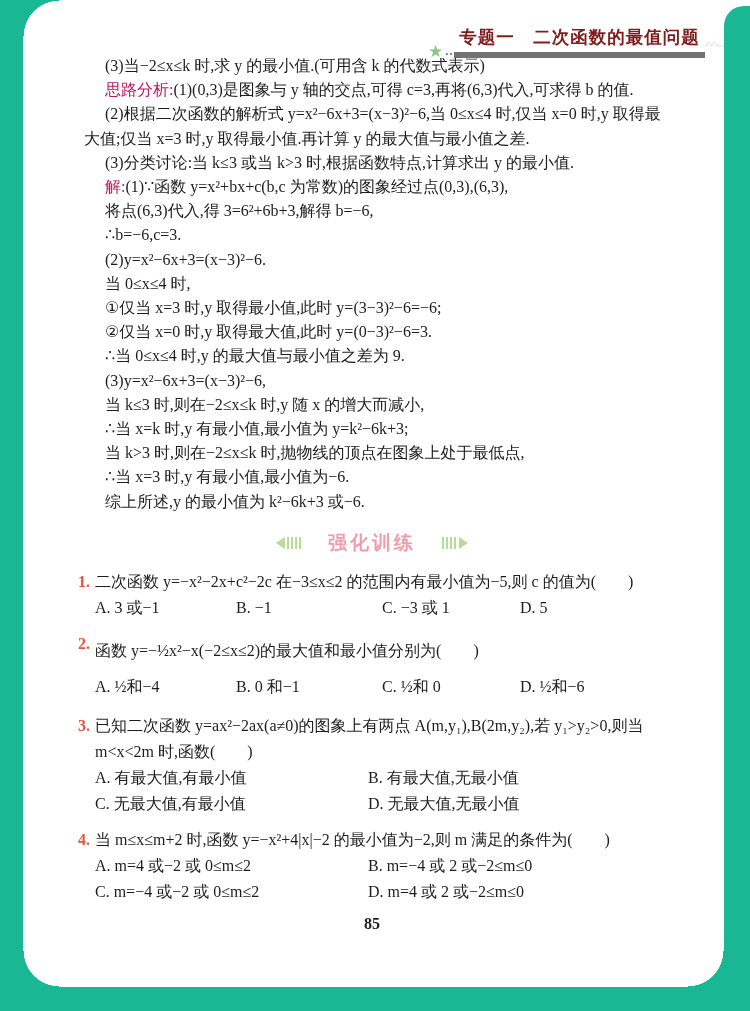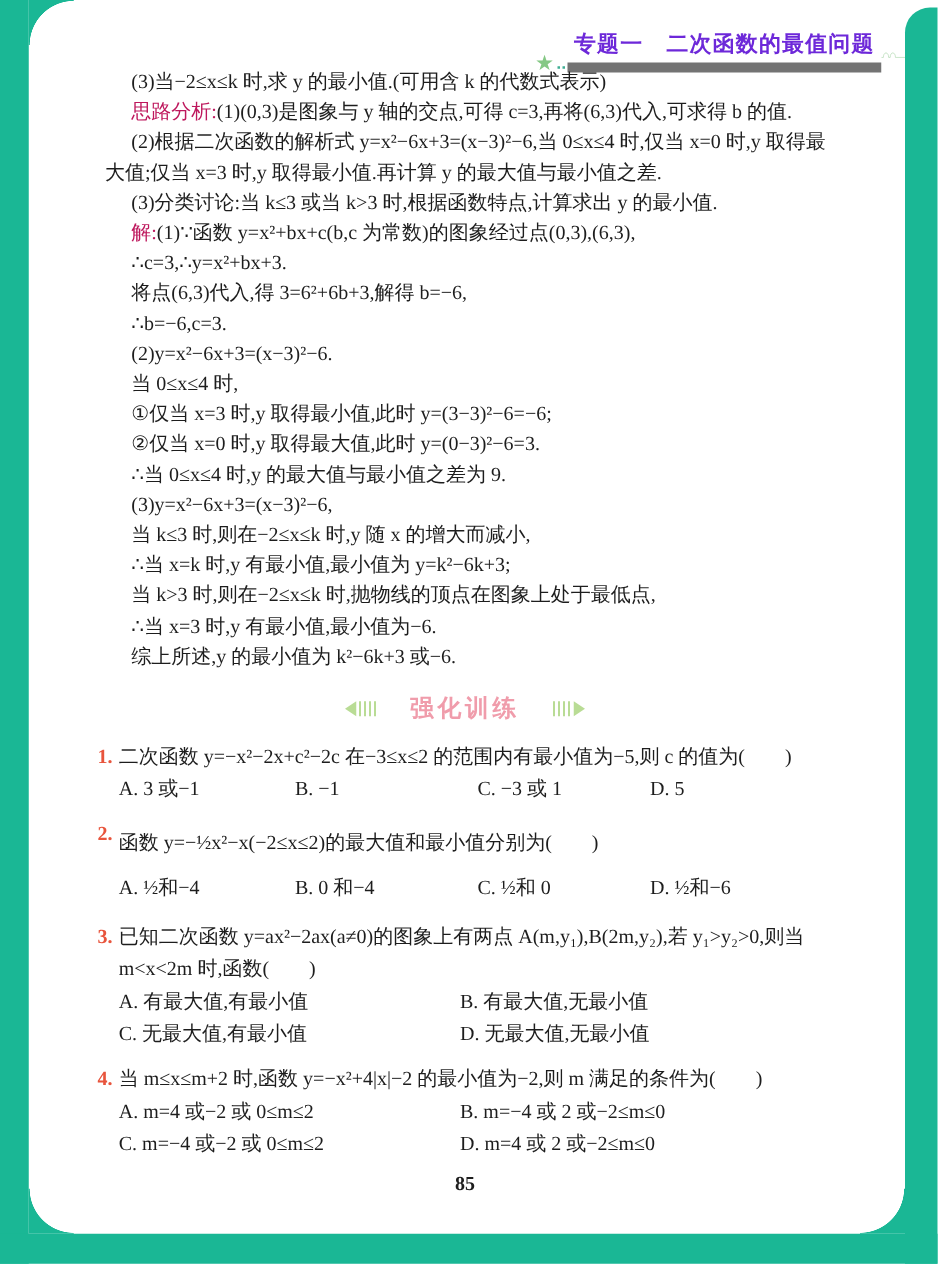--- a/index.html
+++ b/index.html
@@ -14,21 +14,21 @@
   .fillet{position:absolute;width:36px;height:36px;}
   .fillet-tl{left:23px;top:0;background:radial-gradient(circle at 36px 36px,#fff 35px,#1ab795 35.5px);}
   .fillet-bl{left:23px;top:951px;background:radial-gradient(circle at 36px 0px,#fff 35px,#1ab795 35.5px);}
   .fillet-br{left:688px;top:951px;background:radial-gradient(circle at 0px 0px,#fff 35px,#1ab795 35.5px);}
   
   .header{position:absolute;left:428px;right:26px;top:24px;height:34px;display:flex;align-items:flex-end;}
   .star{font-family:"DejaVu Sans",sans-serif;font-size:17px;color:#85c885;line-height:1;margin:0 1px -2px 0;}
   .dots{width:28px;border-bottom:2px dotted #3fae94;margin:0 2px 3px 2px;}
   .page-title{
     font-family:"Liberation Sans","DejaVu Sans",sans-serif;font-weight:bold;font-size:17.5px;
-    color:#6d28d9;padding:0 5px 3px 5px;border-bottom:8px solid #737373;letter-spacing:1px;white-space:nowrap;
+    color:#7f1d1d;padding:0 5px 3px 5px;border-bottom:6px solid #737373;letter-spacing:1px;white-space:nowrap;
   }
   .wave{display:block;}
   .trail{flex:1;border-bottom:2px solid #9ccf9b;}
   
   .content{position:absolute;left:78px;top:54px;width:588px;}
   .para{margin:0;padding-left:6px;font-size:16px;line-height:24.2px;text-indent:21px;}
   .hl{color:#be185d;}
   
   .section-header{margin:16px 0 13px 0;display:flex;align-items:center;justify-content:center;gap:26px;}
   .section-title{color:#f09cab;font-weight:bold;font-size:19px;letter-spacing:3px;
@@ -70,21 +70,20 @@
 </div>
 
 <div class="content">
 
   <div>
     <p class="para">(3)当−2≤x≤k 时,求 y 的最小值.(可用含 k 的代数式表示)</p>
     <p class="para"><span class="hl">思路分析:</span><span>(1)(0,3)是图象与 y 轴的交点,可得 c=3,再将(6,3)代入,可求得 b 的值.</span></p>
     <p class="para">(2)根据二次函数的解析式 y=x²−6x+3=(x−3)²−6,当 0≤x≤4 时,仅当 x=0 时,y 取得最大值;仅当 x=3 时,y 取得最小值.再计算 y 的最大值与最小值之差.</p>
     <p class="para">(3)分类讨论:当 k≤3 或当 k&gt;3 时,根据函数特点,计算求出 y 的最小值.</p>
     <p class="para"><span class="hl">解:</span><span>(1)∵函数 y=x²+bx+c(b,c 为常数)的图象经过点(0,3),(6,3),</span></p>
-    <p class="para">∴c=3,∴y=x²+bx+3.</p>
     <p class="para">将点(6,3)代入,得 3=6²+6b+3,解得 b=−6,</p>
     <p class="para">∴b=−6,c=3.</p>
     <p class="para">(2)y=x²−6x+3=(x−3)²−6.</p>
     <p class="para">当 0≤x≤4 时,</p>
     <p class="para">①仅当 x=3 时,y 取得最小值,此时 y=(3−3)²−6=−6;</p>
     <p class="para">②仅当 x=0 时,y 取得最大值,此时 y=(0−3)²−6=3.</p>
     <p class="para">∴当 0≤x≤4 时,y 的最大值与最小值之差为 9.</p>
     <p class="para">(3)y=x²−6x+3=(x−3)²−6,</p>
     <p class="para">当 k≤3 时,则在−2≤x≤k 时,y 随 x 的增大而减小,</p>
     <p class="para">∴当 x=k 时,y 有最小值,最小值为 y=k²−6k+3;</p>
@@ -114,21 +113,21 @@
       <span class="opt">C. −3 或 1</span>
       <span class="opt">D. 5</span>
     </div>
   </div>
 
   <div class="question tall">
     <span class="q-num">2.</span>
     <span class="q-text">函数 y=−½x²−x(−2≤x≤2)的最大值和最小值分别为(　　)</span>
     <div class="options row4">
       <span class="opt">A. ½和−4</span>
-      <span class="opt">B. 0 和−4</span>
+      <span class="opt">B. 0 和−1</span>
       <span class="opt">C. ½和 0</span>
       <span class="opt">D. ½和−6</span>
     </div>
   </div>
 
   <div class="question">
     <span class="q-num">3.</span>
     <span class="q-text">已知二次函数 y=ax²−2ax(a≠0)的图象上有两点 A(m,y₁),B(2m,y₂),若 y₁&gt;y₂&gt;0,则当 m&lt;x&lt;2m 时,函数(　　)</span>
     <div class="options row2">
       <span class="opt">A. 有最大值,有最小值</span>

